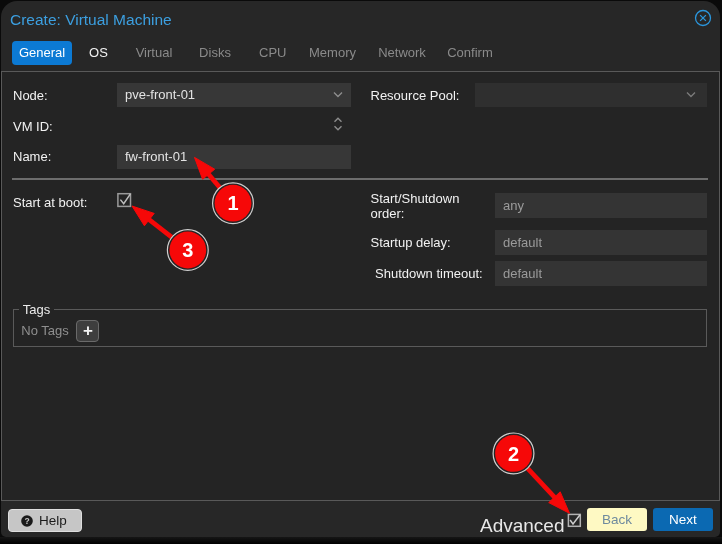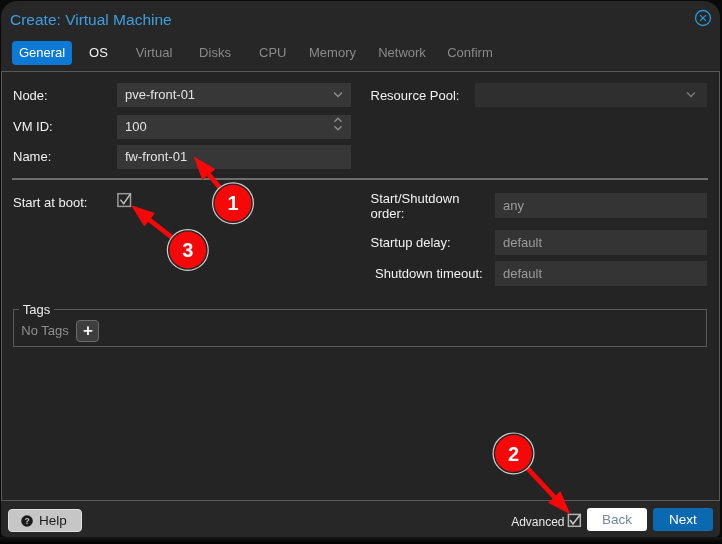--- a/index.html
+++ b/index.html
@@ -25,24 +25,24 @@
   .legend{position:absolute;left:5px;top:-8px;background:#242424;padding:0 4px;font-size:13px;color:#ebebeb;}
   .notags{position:absolute;left:7.5px;top:13px;font-size:13px;color:#8f8f8f;}
   .plusbtn{position:absolute;left:62.7px;top:9.7px;width:23px;height:22px;background:#3e3e3e;
     border:1px solid #6a6a6a;border-radius:4px;color:#f5f5f5;font-size:17px;font-weight:bold;
     text-align:center;line-height:19px;}
   .footer{position:absolute;left:0;top:499px;width:718.5px;height:37px;background:#272727;
     border-top:1px solid #595959;border-radius:0 0 5px 5px;}
   .helpbtn{position:absolute;left:6.5px;top:7.5px;width:74px;height:23px;background:#c6c6c6;
     border:1px solid #dedede;border-radius:4px;color:#1b1b1b;font-size:13.5px;line-height:21px;
     text-align:center;}
-  .adv{position:absolute;right:155px;top:13.5px;font-size:12px;color:#e8e8e8;}
+  .adv{position:absolute;right:155px;top:13.5px;font-size:19px;color:#e8e8e8;}
   .btn{position:absolute;top:7px;width:60px;height:23px;border-radius:3px;font-size:13.5px;
     text-align:center;line-height:23px;}
-  .back{left:586px;background:#ffffff;color:#6e8a9e;}
+  .back{left:586px;background:#fef9c3;color:#6e8a9e;}
   .next{left:652px;background:#0b69b2;color:#fff;}
   svg{position:absolute;}
 </style>
 </head>
 <body>
 <div class="win">
   <div class="title">Create: Virtual Machine</div>
   <svg style="left:693px;top:7.5px" width="18" height="18" viewBox="0 0 18 18">
     <circle cx="9" cy="9" r="7.5" fill="none" stroke="#2b96dc" stroke-width="1.3"></circle>
     <path d="M6.1 6.1 L11.9 11.9 M11.9 6.1 L6.1 11.9" stroke="#2b96dc" stroke-width="1.3"></path>
@@ -57,21 +57,20 @@
     <div class="tab" style="left:364px;width:52px;">Network</div>
     <div class="tab" style="left:433px;width:50px;">Confirm</div>
   </div>
   <div class="body">
     <div class="lbl" style="left:11px;top:16px;">Node:</div>
     <div class="field" style="left:114.5px;top:11px;width:234px;">pve-front-01</div>
     <svg style="left:329px;top:18px;" width="14" height="10" viewBox="0 0 14 10">
       <path d="M3 2.5 L7 6.5 L11 2.5" fill="none" stroke="#8d8d8d" stroke-width="1.4"></path>
     </svg>
     <div class="lbl" style="left:11px;top:47px;">VM ID:</div>
-    <div class="field" style="left:114.5px;top:42.5px;width:234px;">100</div>
     <svg style="left:329px;top:42px;" width="14" height="24" viewBox="0 0 14 24">
       <path d="M3.5 7.8 L7 4.3 L10.5 7.8" fill="none" stroke="#8d8d8d" stroke-width="1.4"></path>
       <path d="M3.5 12.2 L7 15.7 L10.5 12.2" fill="none" stroke="#8d8d8d" stroke-width="1.4"></path>
     </svg>
     <div class="lbl" style="left:11px;top:77px;">Name:</div>
     <div class="field" style="left:114.5px;top:73px;width:234px;">fw-front-01</div>
 
     <div class="lbl" style="left:368.5px;top:16px;">Resource Pool:</div>
     <div class="field" style="left:473px;top:11px;width:232px;background:#2f2f2f;"></div>
     <svg style="left:681.5px;top:18px;" width="14" height="10" viewBox="0 0 14 10">

